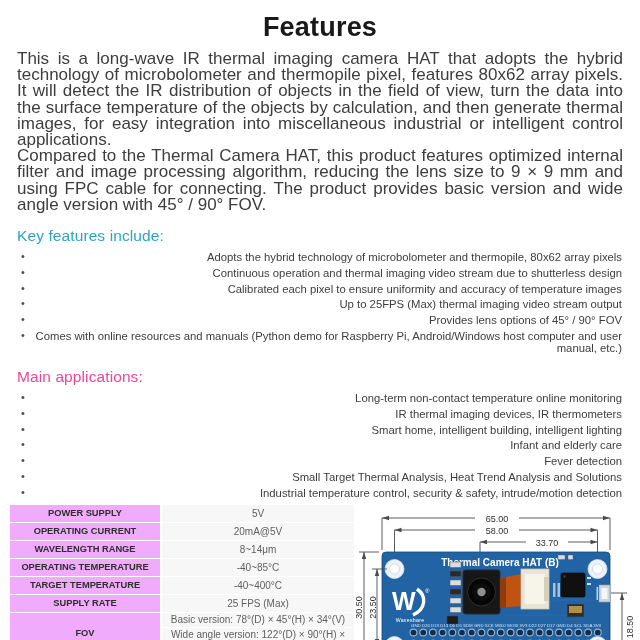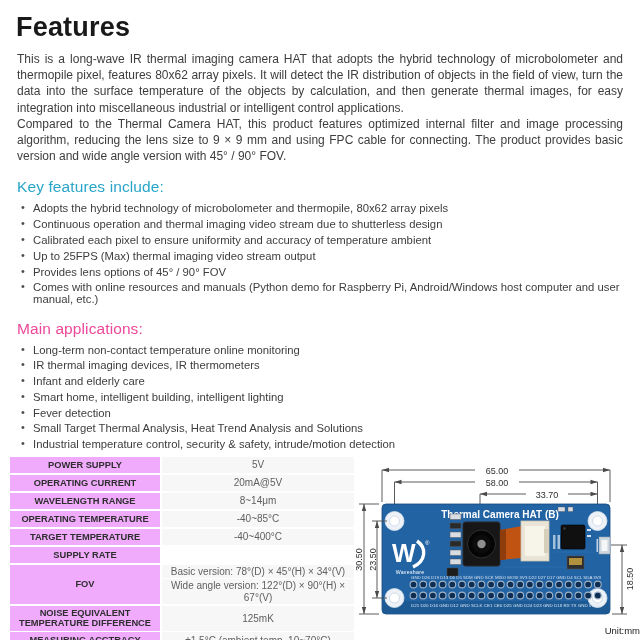--- a/index.html
+++ b/index.html
@@ -3,33 +3,33 @@
 <meta charset="utf-8">
 <style>
   html,body{margin:0;padding:0;background:#ffffff;}
   body{
     width:640px;height:640px;overflow:hidden;
     font-family:"Liberation Sans","DejaVu Sans",sans-serif;
     color:#3d3d3d;
   }
   .page{width:640px;height:640px;position:relative;}
   h1.title{
-    margin:12px 0 0 16px;text-align:left;
+    margin:12px 0 0 0;text-align:center;
     font-size:27px;font-weight:700;color:#191919;letter-spacing:.2px;
   }
   .intro{margin:8px 17px 0 17px;}
   .intro p{
-    margin:0;font-size:12px;line-height:16.2px;
+    margin:0;font-size:17px;line-height:16.2px;
     text-align:justify;color:#3d3d3d;
   }
   h2.accent{
     margin:14px 0 0 17px;font-size:15.5px;font-weight:400;
     letter-spacing:.1px;
   }
-  ul.bullets{margin:7px 0 0 0;padding:0 10px 0 33px;list-style:none;}
+  ul.bullets{margin:7px 8px 0 0;padding:0 10px 0 33px;list-style:none;text-align:right;}
   ul.bullets li{
     position:relative;font-size:11.3px;line-height:11.6px;
     margin-bottom:4.2px;color:#3d3d3d;
   }
   ul.bullets li::before{
     content:"•";position:absolute;left:-12px;top:-1px;
     font-size:11px;color:#4a4a4a;
   }
   .bottom{display:flex;align-items:flex-start;margin-top:6px;padding-left:10px;}
   .spec-table{display:flex;flex-direction:column;gap:1.5px;width:344px;flex:none;}
@@ -68,40 +68,40 @@
     <p>Compared to the Thermal Camera HAT, this product features optimized internal filter and image processing algorithm, reducing the lens size to 9 × 9 mm and using FPC cable for connecting. The product provides basic version and wide angle version with 45° / 90° FOV.</p>
   </div>
 
   <h2 class="accent" id="accent1" style="color: rgb(41, 165, 200);">Key features include:</h2>
   <ul class="bullets">
 
       <li>Adopts the hybrid technology of microbolometer and thermopile, 80x62 array pixels</li>
 
       <li>Continuous operation and thermal imaging video stream due to shutterless design</li>
 
-      <li>Calibrated each pixel to ensure uniformity and accuracy of temperature ambient</li>
+      <li>Calibrated each pixel to ensure uniformity and accuracy of temperature images</li>
 
 
       <li>Up to 25FPS (Max) thermal imaging video stream output</li>
 
       <li>Provides lens options of 45° / 90° FOV</li>
 
       <li>Comes with online resources and manuals (Python demo for Raspberry Pi, Android/Windows host computer and user manual, etc.)</li>
     </ul>
 
   <h2 class="accent" id="accent2" style="color: #ec4899;">Main applications:</h2>
   <ul class="bullets">
 
       <li>Long-term non-contact temperature online monitoring</li>
 
       <li>IR thermal imaging devices, IR thermometers</li>
 
+      <li>Smart home, intelligent building, intelligent lighting</li>
+
       <li>Infant and elderly care</li>
-
-      <li>Smart home, intelligent building, intelligent lighting</li>
 
       <li>Fever detection</li>
 
       <li>Small Target Thermal Analysis, Heat Trend Analysis and Solutions</li>
 
       <li>Industrial temperature control, security &amp; safety, intrude/motion detection</li>
     </ul>
 
   <div class="bottom">
 
@@ -137,20 +137,23 @@
 
         <div class="spec-row">
           <div class="spec-label">TARGET TEMPERATURE</div>
           <div class="spec-values">
             <div class="value-line">-40~400°C</div>
           </div>
         </div>
 
         <div class="spec-row">
           <div class="spec-label">SUPPLY RATE</div>
+          <div class="spec-values">
+            <div class="value-line">25 FPS (Max)</div>
+          </div>
         </div>
 
         <div class="spec-row">
           <div class="spec-label">FOV</div>
           <div class="spec-values">
             <div class="value-line">Basic version: 78°(D) × 45°(H) × 34°(V)</div>
             <div class="value-line">Wide angle version: 122°(D) × 90°(H) × 67°(V)</div>
           </div>
         </div>
 

